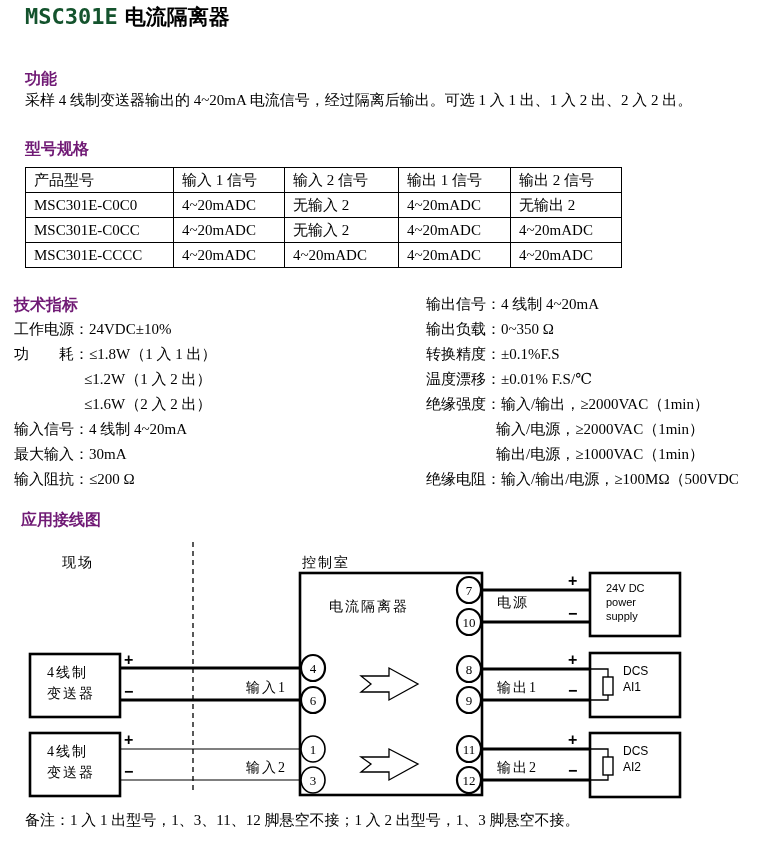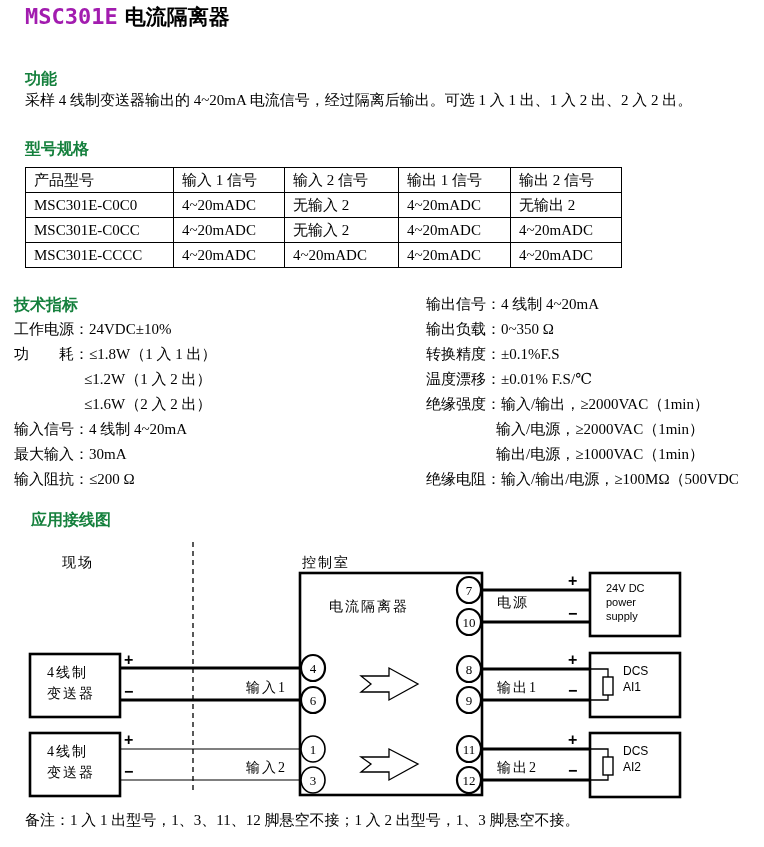--- a/index.html
+++ b/index.html
@@ -1,23 +1,23 @@
 <!DOCTYPE html>
 <html><head>
 <meta charset="utf-8">
 <style>
   html,body{margin:0;padding:0;background:#fff;}
   .page{position:relative;width:764px;height:847px;background:#fff;overflow:hidden;
         font-family:"Liberation Serif","DejaVu Serif",serif;color:#000;}
   .abs{position:absolute;}
-  .title-model{color:#a21caf;font-family:"DejaVu Sans Mono","Liberation Mono",monospace;
+  .title-model{color:#14532d;font-family:"DejaVu Sans Mono","Liberation Mono",monospace;
                font-weight:bold;font-size:22px;letter-spacing:0px;margin-top:32px;}
   .title-name{color:#000;font-family:"Liberation Sans","DejaVu Sans",sans-serif;
               font-weight:bold;font-size:21px;margin-left:7px;}
-  .h-blue{color:#15803d;font-family:"Liberation Sans","DejaVu Sans",sans-serif;
+  .h-blue{color:#701a75;font-family:"Liberation Sans","DejaVu Sans",sans-serif;
           font-weight:bold;font-size:16px;}
   .body-text{font-size:15px;white-space:nowrap;}
   table.models{border-collapse:collapse;font-size:15px;}
   table.models th,table.models td{border:1px solid #000;font-weight:normal;text-align:left;
           padding:0 0 0 8px;height:24px;white-space:nowrap;margin-top:11px;}
   .spec-line{line-height:25px;font-size:15px;white-space:nowrap;height:25px;}
   .spec-line.ind{padding-left:70px;}
   .spec-head{line-height:25px;height:25px;}
   .note-text{font-size:15px;white-space:nowrap;}
   svg text{font-family:"Liberation Serif","DejaVu Serif",serif;fill:#000;}
@@ -99,21 +99,21 @@
         <div class="spec-line">输出负载：0~350 Ω</div>
         <div class="spec-line">转换精度：±0.1%F.S</div>
         <div class="spec-line">温度漂移：±0.01% F.S/℃</div>
         <div class="spec-line">绝缘强度：输入/输出，≥2000VAC（1min）</div>
         <div class="spec-line ind">输入/电源，≥2000VAC（1min）</div>
         <div class="spec-line ind">输出/电源，≥1000VAC（1min）</div>
         <div class="spec-line">绝缘电阻：输入/输出/电源，≥100MΩ（500VDC</div>
       </div>
   </div>
 
-  <div class="abs h-blue" style="left:31px;top:510px;text-align:right;">应用接线图</div>
+  <div class="abs h-blue" style="left:21px;top:510px;text-align:right;">应用接线图</div>
 
   <svg class="abs" style="left:0;top:540px;" width="764" height="265" viewBox="0 0 764 265">
 
     <line x1="193" y1="2" x2="193" y2="252" stroke="#000" stroke-width="1.3" stroke-dasharray="5,4"></line>
     <text x="62" y="27" class="cjk">现场</text>
     <text x="302" y="27" class="cjk">控制室</text>
 
     <rect x="30" y="114" width="90" height="63" fill="#fff" stroke="#000" stroke-width="2.6"></rect>
     <text x="47" y="137" class="cjk">4线制</text>
     <text x="47" y="158" class="cjk">变送器</text>

